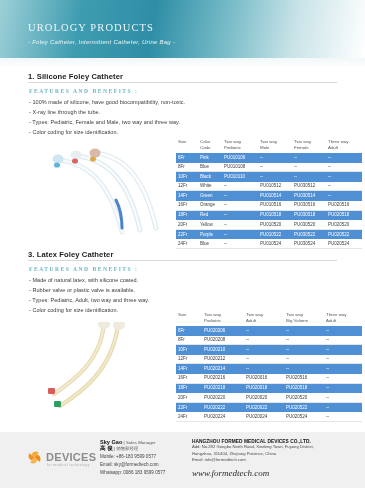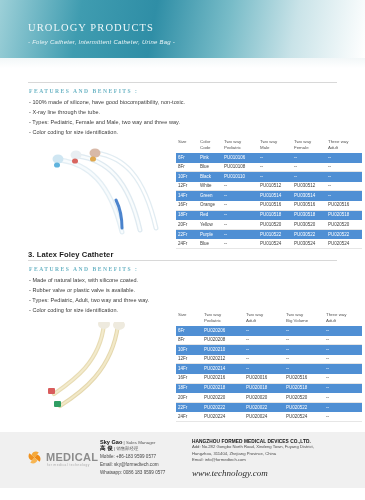--- a/index.html
+++ b/index.html
@@ -91,20 +91,21 @@
 <body>
 
 <div class="page">
 
   <div class="banner">
     <div class="banner-title">UROLOGY  PRODUCTS</div>
     <div class="banner-sub">- Foley Catheter, Intermittent Catheter, Urine Bag -</div>
   </div>
   <div class="banner-fade"></div>
 
+  <div class="section-title" style="top:72px;">1. Silicone Foley Catheter</div>
   <div class="section-rule" style="top:82px;"></div>
   <div class="feat-head" style="top:88px;">FEATURES  AND  BENEFITS :</div>
   <div class="feat-line" style="top:99px;">- 100% made of silicone, have  good biocompatibility, non-toxic.</div>
   <div class="feat-line" style="top:109px;">- X-ray line through the tube.</div>
   <div class="feat-line" style="top:119px;">- Types: Pediatric, Female and Male, two way and three way.</div>
   <div class="feat-line" style="top:129px;">- Color coding for size identification.</div>
 
   <div class="photo" style="left:30px; top:148px; width:140px; height:92px;">
     <svg width="140" height="92" viewBox="0 0 140 92">
       <path d="M30 12 C 58 16, 80 34, 92 84" stroke="#e3eef4" stroke-width="5" fill="none" stroke-linecap="round"></path>
@@ -325,32 +326,32 @@
     </div>
 
   <div class="footer"></div>
 
   <svg class="logo-mark" viewBox="0 0 40 40">
     <path d="M20 20 L8 10 C4 16, 6 25, 14 27 Z" fill="#f0921f"></path>
     <path d="M20 20 L30 8 C24 4, 15 6, 13 14 Z" fill="#f5a93a"></path>
     <path d="M20 20 L32 30 C36 24, 34 15, 26 13 Z" fill="#ef8b14"></path>
     <path d="M20 20 L10 32 C16 36, 25 34, 27 26 Z" fill="#f7b552"></path>
   </svg>
-  <div class="logo-text">MEDICAL</div>
+  <div class="logo-text">DEVICES</div>
   <div class="logo-tag">for medical technology</div>
 
   <div class="contact">
     <div class="cn"><b>Sky Gao</b><span> | Sales Manager</span></div>
     <div class="cn"><b>高  俊</b><span> | 销售部经理</span></div>
     <div class="l">Mobile: +86-183 9599 0577</div>
     <div class="l">Email: sky@formedtech.com</div>
     <div class="l">Whatsapp: 0086 183 9599 0577</div>
   </div>
 
   <div class="company">
     <div class="cname">HANGZHOU FORMED MEDICAL DEVICES CO.,LTD.</div>
     <div class="a">Add: No.282 Gongbo North Road, Xindeng Town, Fuyang District,</div>
     <div class="a">Hangzhou, 311404, Zhejiang Province, China</div>
     <div class="a">Email: info@formedtech.com</div>
   </div>
-  <div class="website">www.technology.com</div>
+  <div class="website">www.formedtech.com</div>
 
 </div>
 
 </body></html>

